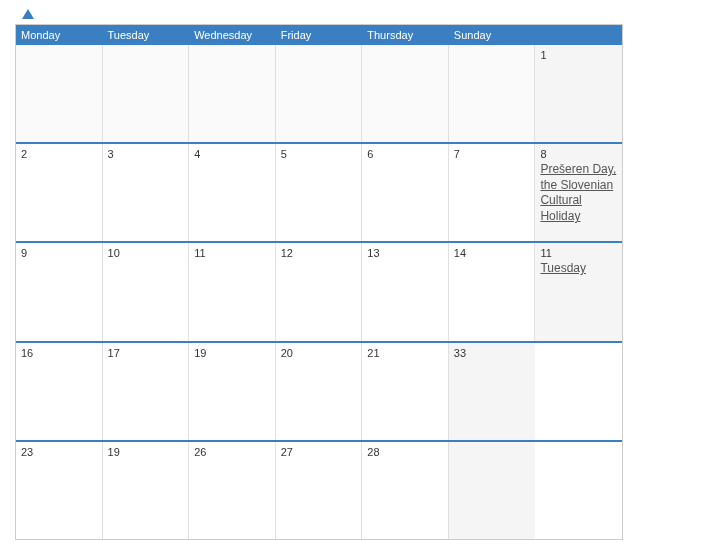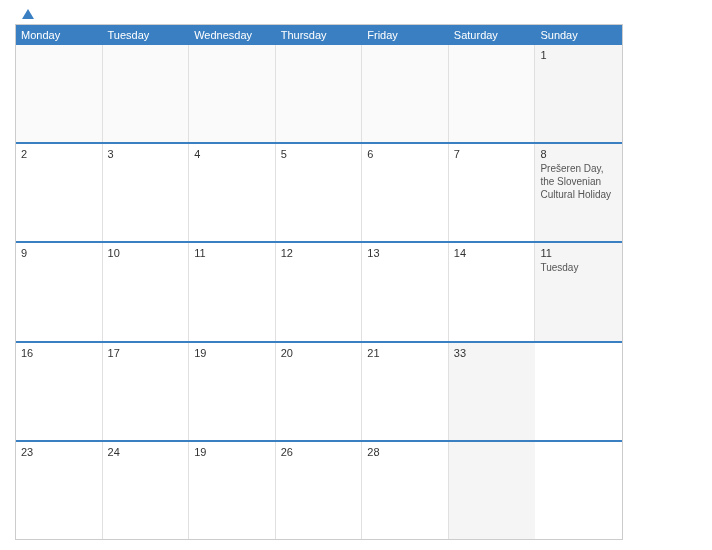--- a/index.html
+++ b/index.html
@@ -115,24 +115,25 @@
     .cal-cell.sunday {
       background: #f5f5f5;
     }
     .day-num {
       display: block;
       font-size: 11px;
       color: #333;
       margin-bottom: 2px;
     }
     .event {
-      font-size: 10px;
+      font-size: 12px;
       color: #555;
       line-height: 1.3;
       margin-top: 2px;
+      text-decoration: underline;
     }
     .empty-cell {
       background: #fafafa;
     }
   </style>
 </head>
 <body>
 
 <div class="page">
   <div class="header">
@@ -145,23 +146,22 @@
     </div>
     <div class="title-month"></div>
     <div class="country"></div>
   </div>
 
   <div class="calendar">
     <div class="cal-header">
     <div class="cal-header-cell">Monday</div>
         <div class="cal-header-cell">Tuesday</div>
         <div class="cal-header-cell">Wednesday</div>
+        <div class="cal-header-cell">Friday</div>
         <div class="cal-header-cell">Thursday</div>
-        <div class="cal-header-cell">Friday</div>
-        <div class="cal-header-cell">Saturday</div>
         <div class="cal-header-cell">Sunday</div>
       </div>
     <div class="cal-body">
     <div class="cal-row">
           <div class="cal-cell empty-cell"></div>
           <div class="cal-cell empty-cell"></div>
           <div class="cal-cell empty-cell"></div>
           <div class="cal-cell empty-cell"></div>
           <div class="cal-cell empty-cell"></div>
           <div class="cal-cell empty-cell"></div>
@@ -235,27 +235,27 @@
           </div>
           <div class="cal-cell sunday">
             <span class="day-num">33</span>
           </div>
         </div>
         <div class="cal-row">
           <div class="cal-cell">
             <span class="day-num">23</span>
           </div>
           <div class="cal-cell">
-            <span class="day-num">24</span>
-          </div>
-          <div class="cal-cell">
             <span class="day-num">19</span>
           </div>
           <div class="cal-cell">
             <span class="day-num">26</span>
+          </div>
+          <div class="cal-cell">
+            <span class="day-num">27</span>
           </div>
           <div class="cal-cell">
             <span class="day-num">28</span>
           </div>
           <div class="cal-cell sunday empty-cell"></div>
         </div>
       </div>
   </div>
 </div>
 

